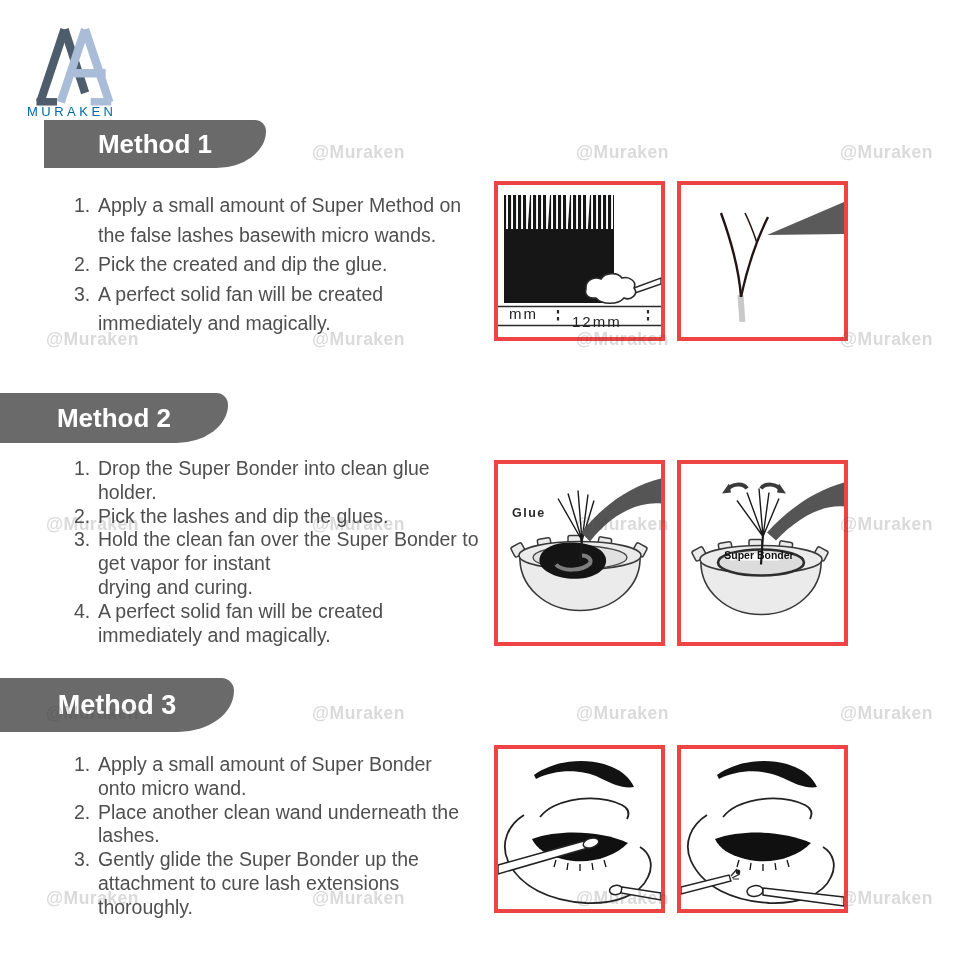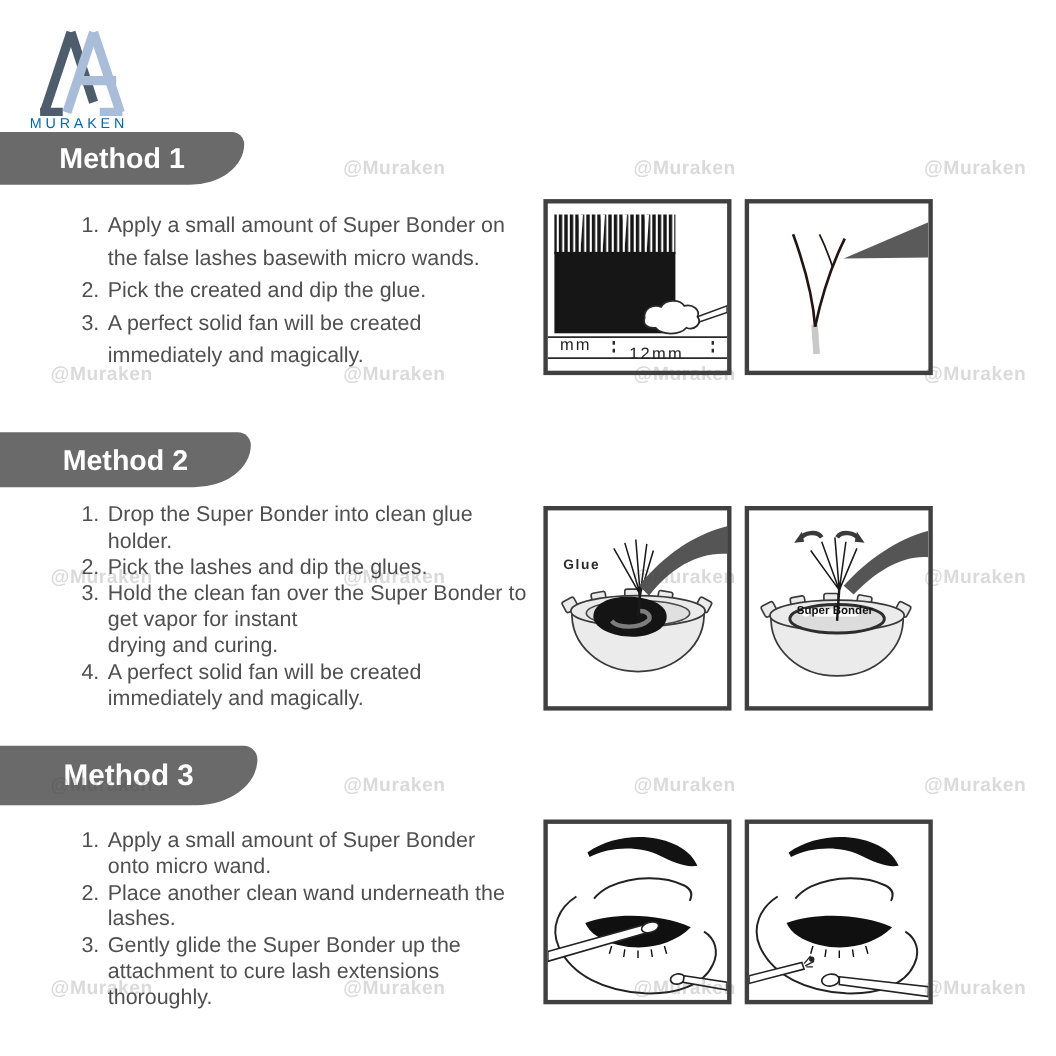--- a/index.html
+++ b/index.html
@@ -8,33 +8,33 @@
 
   
   .logo{position:absolute;left:22px;top:20px;width:100px;height:86px;}
   .brand-name{position:absolute;left:27px;top:104px;width:100px;font-size:13px;
               letter-spacing:3.5px;color:#0369a1;font-weight:400;}
 
   
   .banner{position:absolute;left:0;background:#6a6a6a;color:#fff;font-weight:bold;
           display:flex;align-items:center;justify-content:center;
           border-top-right-radius:14px;border-bottom-right-radius:62px 46px;z-index:10;}
-  .banner.b1{top:120px;height:48px;width:222px;font-size:26px;}
+  .banner.b1{top:120px;height:48px;width:222px;font-size:26px;margin-left:44px;}
   .banner.b2{top:393px;height:50px;width:228px;font-size:26px;}
   .banner.b3{top:678px;height:54px;width:234px;font-size:27px;}
 
   
   .steps{position:absolute;color:#4f4f4f;font-size:19.5px;}
   .steps.loose{line-height:29.5px;}
   .steps.tight{line-height:23.8px;}
   .step{display:flex;}
   .step .num{width:24px;flex:none;}
 
   
-  .box{position:absolute;width:171px;border:4px solid #404040;background:#fff;
+  .box{position:absolute;width:171px;border:4px solid #ef4444;background:#fff;
        box-sizing:border-box;}
   .box svg{display:block;}
   .r1{top:181px;height:160px;}
   .r2{top:460px;height:186px;}
   .r3{top:745px;height:168px;}
   .c1{left:494px;}
   .c2{left:677px;}
   .ruler-label{position:absolute;color:#222;font-size:15px;letter-spacing:2px;}
   .lbl-mm{left:11px;top:120px;}
   .lbl-12mm{left:74px;top:128px;}
@@ -70,21 +70,21 @@
     <span>Method 2</span>
   </div>
   <div class="banner b3">
     <span>Method 3</span>
   </div>
 
   <div class="steps loose" style="left:74px;top:191px;">
     <div class="step">
       <span class="num">1.</span>
       <div>
-        <div>Apply a small amount of Super Bonder on</div>
+        <div>Apply a small amount of Super Method on</div>
         <div>the false lashes basewith micro wands.</div>
       </div>
     </div>
     <div class="step">
       <span class="num">2.</span>
       <div>
         <div>Pick the created and dip the glue.</div>
       </div>
     </div>
     <div class="step">

